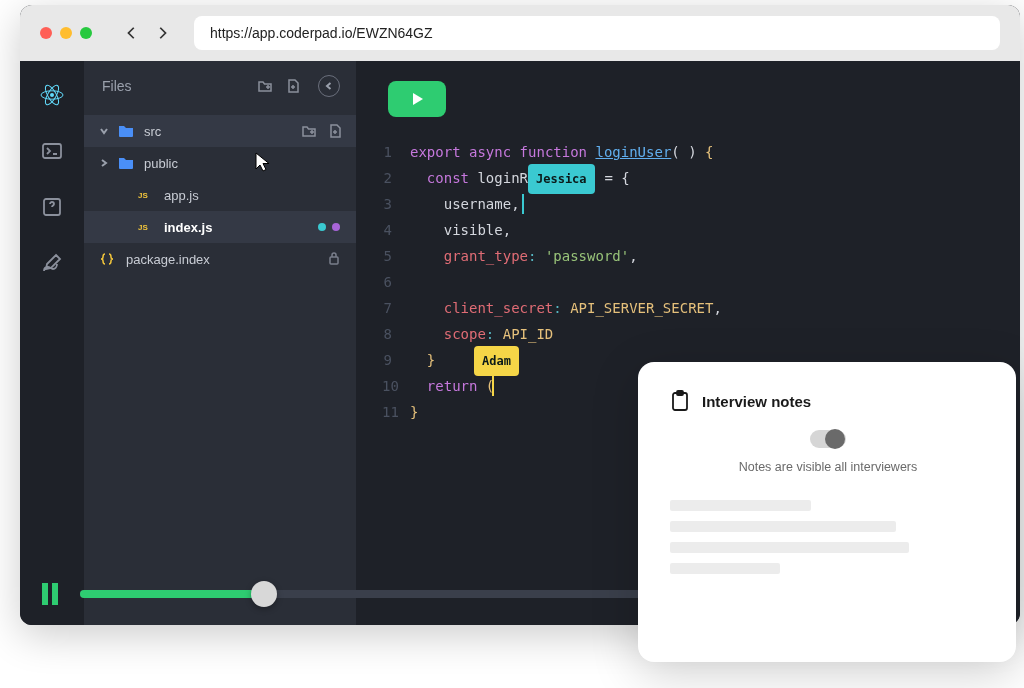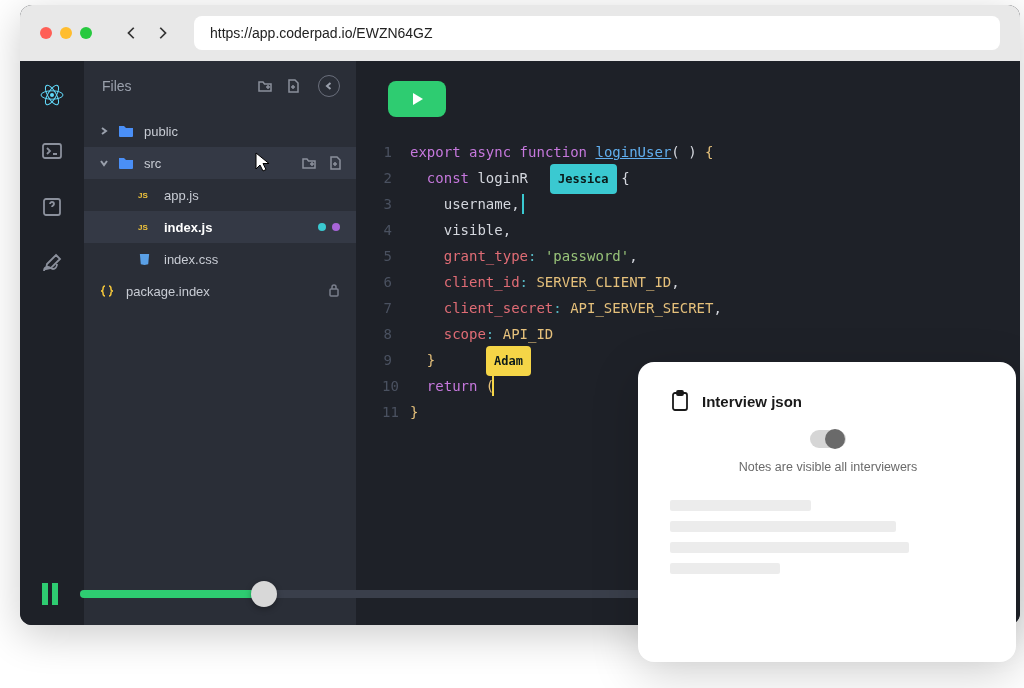--- a/index.html
+++ b/index.html
@@ -172,33 +172,20 @@
             </div>
           <div class="collapse-btn">
               <svg viewBox="0 0 8 8">
                 <path d="M5.5 1L2 4l3.5 3"></path>
               </svg>
             </div>
         </div>
       </div>
 
       <div class="tree">
-        <div class="tree-row">
-          <span class="chev">
-              <svg viewBox="0 0 8 8">
-                <path d="M2 1l4 3-4 3"></path>
-              </svg>
-            </span>
-          <span class="file-icon-box folder-icon">
-              <svg viewBox="0 0 16 14">
-                <path d="M1 2h5l2 2h7v8a1 1 0 01-1 1H2a1 1 0 01-1-1z"></path>
-              </svg>
-            </span>
-          <span class="file-label">public</span>
-        </div>
         <div class="tree-row hovered">
           <span class="chev">
               <svg viewBox="0 0 8 8">
                 <path d="M1 2l3 4 3-4"></path>
               </svg>
             </span>
           <span class="file-icon-box folder-icon">
               <svg viewBox="0 0 16 14">
                 <path d="M1 2h5l2 2h7v8a1 1 0 01-1 1H2a1 1 0 01-1-1z"></path>
               </svg>
@@ -212,48 +199,53 @@
                 </svg>
               </div>
             <div class="hdr-icon">
                 <svg viewBox="0 0 16 16">
                   <path d="M4 2h6l3 3v9H4z"></path>
                   <path d="M8 7v4M6 9h4"></path>
                 </svg>
               </div>
           </div>
         </div>
+        <div class="tree-row">
+          <span class="chev">
+              <svg viewBox="0 0 8 8">
+                <path d="M2 1l4 3-4 3"></path>
+              </svg>
+            </span>
+          <span class="file-icon-box folder-icon">
+              <svg viewBox="0 0 16 14">
+                <path d="M1 2h5l2 2h7v8a1 1 0 01-1 1H2a1 1 0 01-1-1z"></path>
+              </svg>
+            </span>
+          <span class="file-label">public</span>
+        </div>
         <div class="cursor-arrow">
           <svg width="18" height="22" viewBox="0 0 18 22">
               <path d="M2 2l0 16 4-4 3 6 3-1.5-3-6 6 0z" fill="#fff" stroke="#000" stroke-width="1"></path>
             </svg>
         </div>
         <div class="tree-row indent-2">
           <span class="file-icon-box">
               <span class="js-badge">JS</span>
             </span>
           <span class="file-label">app.js</span>
         </div>
         <div class="tree-row indent-2 active">
           <span class="file-icon-box">
               <span class="js-badge">JS</span>
             </span>
           <span class="file-label bold">index.js</span>
           <div class="dots">
             <div class="dot-sm dot-cyan"></div>
             <div class="dot-sm dot-purple"></div>
           </div>
-        </div>
-        <div class="tree-row indent-2">
-          <span class="file-icon-box css-icon">
-              <svg viewBox="0 0 14 14">
-                <path d="M2 1h10l-1 11-4 1-4-1z"></path>
-              </svg>
-            </span>
-          <span class="file-label">index.css</span>
         </div>
         <div class="tree-row">
           <span class="file-icon-box json-icon">
               <svg viewBox="0 0 14 14">
                 <path d="M5 2c-2 0-2 2-2 3s-1 2-2 2c1 0 2 1 2 2s0 3 2 3M9 2c2 0 2 2 2 3s1 2 2 2c-1 0-2 1-2 2s0 3-2 3"></path>
               </svg>
             </span>
           <span class="file-label">package.index</span>
           <span class="lock"><svg viewBox="0 0 12 14">
                 <rect x="2" y="6" width="8" height="7" rx="1"></rect>
@@ -269,49 +261,48 @@
             <path d="M4 2l10 6-10 6z"></path>
           </svg>
       </div>
       <div class="code">
         <div class="code-line">
             <span class="gutter">1</span>
             <span class="code-text"><span class="kw-purple">export </span><span class="kw-purple">async </span><span class="kw-purple">function </span><span class="kw-blue">loginUser</span><span class="kw-white">( ) </span><span class="kw-orange">{</span></span>
           </div>
         <div class="code-line">
             <span class="gutter">2</span>
-            <span class="code-text"><span class="kw-purple">  const </span><span class="kw-white">loginR</span><span class="collab-tag tag-jessica" style="top:-1px;left:140px">Jessica</span><span class="kw-white" style="padding-left:68px"> = {</span></span>
+            <span class="code-text"><span class="kw-purple">  const </span><span class="kw-white">loginR</span><span class="collab-tag tag-jessica" style="top:-1px;left:118px">Jessica</span><span class="kw-white" style="padding-left:68px"> = {</span></span>
           </div>
         <div class="code-line">
             <span class="gutter">3</span>
             <span class="code-text"><span class="kw-white">    username</span><span class="kw-white">,</span><span class="collab-cursor cur-jessica" style="top:3px;left:112px"></span></span>
           </div>
         <div class="code-line">
             <span class="gutter">4</span>
             <span class="code-text"><span class="kw-white">    visible</span><span class="kw-white">,</span></span>
           </div>
         <div class="code-line">
             <span class="gutter">5</span>
             <span class="code-text"><span class="kw-red">    grant_type</span><span class="kw-teal">: </span><span class="kw-str">'password'</span><span class="kw-white">,</span></span>
           </div>
         <div class="code-line">
             <span class="gutter">6</span>
-            <span class="code-text"><span class="kw-red">    client_id</span><span class="kw-teal">: </span><span class="kw-orange">SERVER_CLIENT_ID</span><span class="kw-white">,</span></span>
           </div>
         <div class="code-line">
             <span class="gutter">7</span>
             <span class="code-text"><span class="kw-red">    client_secret</span><span class="kw-teal">: </span><span class="kw-orange">API_SERVER_SECRET</span><span class="kw-white">,</span></span>
           </div>
         <div class="code-line">
             <span class="gutter">8</span>
             <span class="code-text"><span class="kw-red">    scope</span><span class="kw-teal">: </span><span class="kw-orange">API_ID</span></span>
           </div>
         <div class="code-line">
             <span class="gutter">9</span>
-            <span class="code-text"><span class="kw-orange">  }</span><span class="collab-tag tag-adam" style="top:-1px;left:76px">Adam</span></span>
+            <span class="code-text"><span class="kw-orange">  }</span><span class="collab-tag tag-adam" style="top:-1px;left:64px">Adam</span></span>
           </div>
         <div class="code-line">
             <span class="gutter">10</span>
             <span class="code-text"><span class="kw-purple">  return </span><span class="kw-orange">(</span><span class="collab-cursor cur-adam" style="top:3px;left:82px"></span></span>
           </div>
         <div class="code-line">
             <span class="gutter">11</span>
             <span class="code-text"><span class="kw-orange">}</span></span>
           </div>
       </div>
@@ -329,21 +320,21 @@
     </div>
   </div>
 </div>
 
 <div class="notes-panel">
   <div class="notes-header">
     <svg viewBox="0 0 20 22">
         <rect x="3" y="3" width="14" height="17" rx="2"></rect>
         <rect x="7" y="1" width="6" height="4" rx="1"></rect>
       </svg>
-    <span class="notes-title">Interview json</span>
+    <span class="notes-title">Interview notes</span>
   </div>
   <div class="toggle-row">
     <div class="toggle">
         <div class="toggle-knob"></div>
       </div>
     <span class="toggle-label">Notes are visible all interviewers</span>
   </div>
   <div class="skel sk1"></div>
   <div class="skel sk2"></div>
   <div class="skel sk3"></div>

